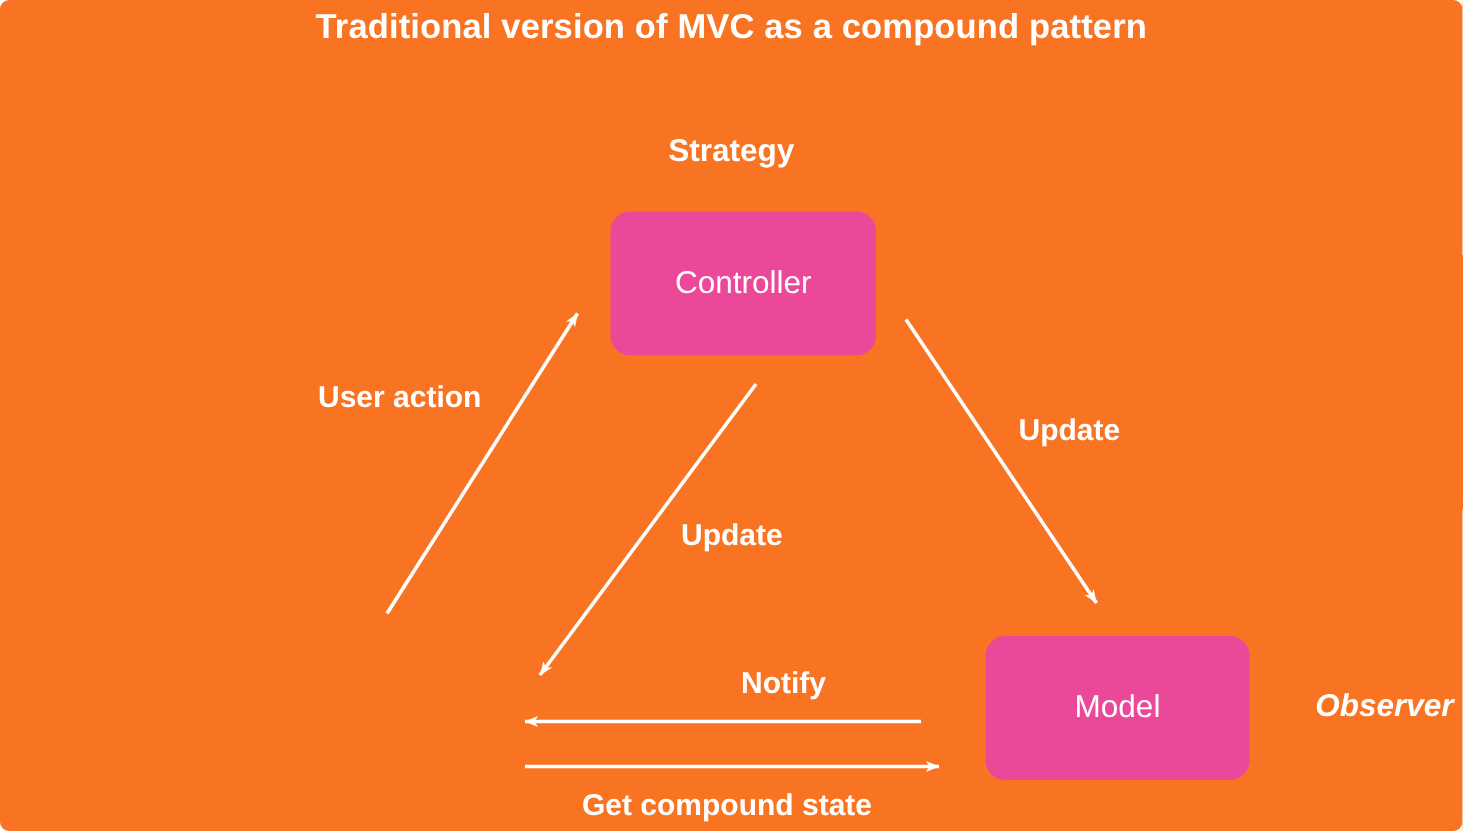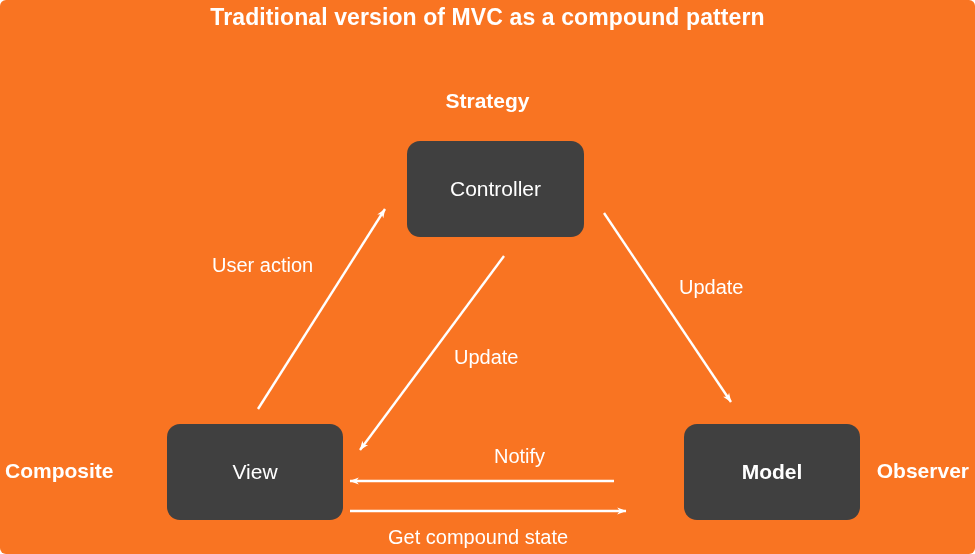--- a/index.html
+++ b/index.html
@@ -57,45 +57,46 @@
   }
   #label-composite {
     left: 5px;
     top: 458px;
     text-align: left;
   }
   #label-observer {
     right: 6px;
     top: 458px;
     text-align: right;
+    font-style: italic;
   }
 
   
   .node {
     position: absolute;
-    background: #404040;
+    background: #ec4899;
     border-radius: 13px;
     display: flex;
     align-items: center;
     justify-content: center;
     font-size: 21px;
     font-weight: normal;
     line-height: 26px;
     white-space: nowrap;
     color: #ffffff;
   }
   #node-controller { left: 407px; top: 141px; width: 177px; height: 96px; }
   #node-view       { left: 167px; top: 424px; width: 176px; height: 96px; }
-  #node-model      { left: 684px; top: 424px; width: 176px; height: 96px; font-weight: bold; }
+  #node-model      { left: 657px; top: 424px; width: 176px; height: 96px; }
 
   
   .edge-label {
     position: absolute;
     font-size: 20px;
-    font-weight: normal;
+    font-weight: bold;
     line-height: 25px;
     white-space: nowrap;
   }
   #edge-label-user-action     { left: 212px; top: 253px; }
   #edge-label-update-right    { left: 679px; top: 275px; }
   #edge-label-update-center   { left: 454px; top: 345px; }
   #edge-label-notify          { left: 459px; top: 444px; margin-left: 35px; }
   #edge-label-get-changed     { left: 388px; top: 525px; }
 </style>
 </head>
@@ -128,31 +129,27 @@
 
     <g>
       <line x1="350" y1="511" x2="626" y2="511" stroke="#ffffff" stroke-width="2.4" marker-end="url(#arrowhead-open)"></line>
     </g>
   </svg>
 
   <div class="title">Traditional version of MVC as a compound pattern</div>
 
   <div class="pattern-label" id="label-strategy">Strategy</div>
 
-  <div class="pattern-label" id="label-composite">Composite</div>
 
   <div class="pattern-label" id="label-observer">Observer</div>
 
   <div class="node" id="node-controller">
     <span>Controller</span>
   </div>
 
-  <div class="node" id="node-view">
-    <span>View</span>
-  </div>
 
   <div class="node" id="node-model">
     <span>Model</span>
   </div>
 
   <div class="edge-label" id="edge-label-user-action">User action</div>
 
   <div class="edge-label" id="edge-label-update-right">Update</div>
 
   <div class="edge-label" id="edge-label-update-center">Update</div>

